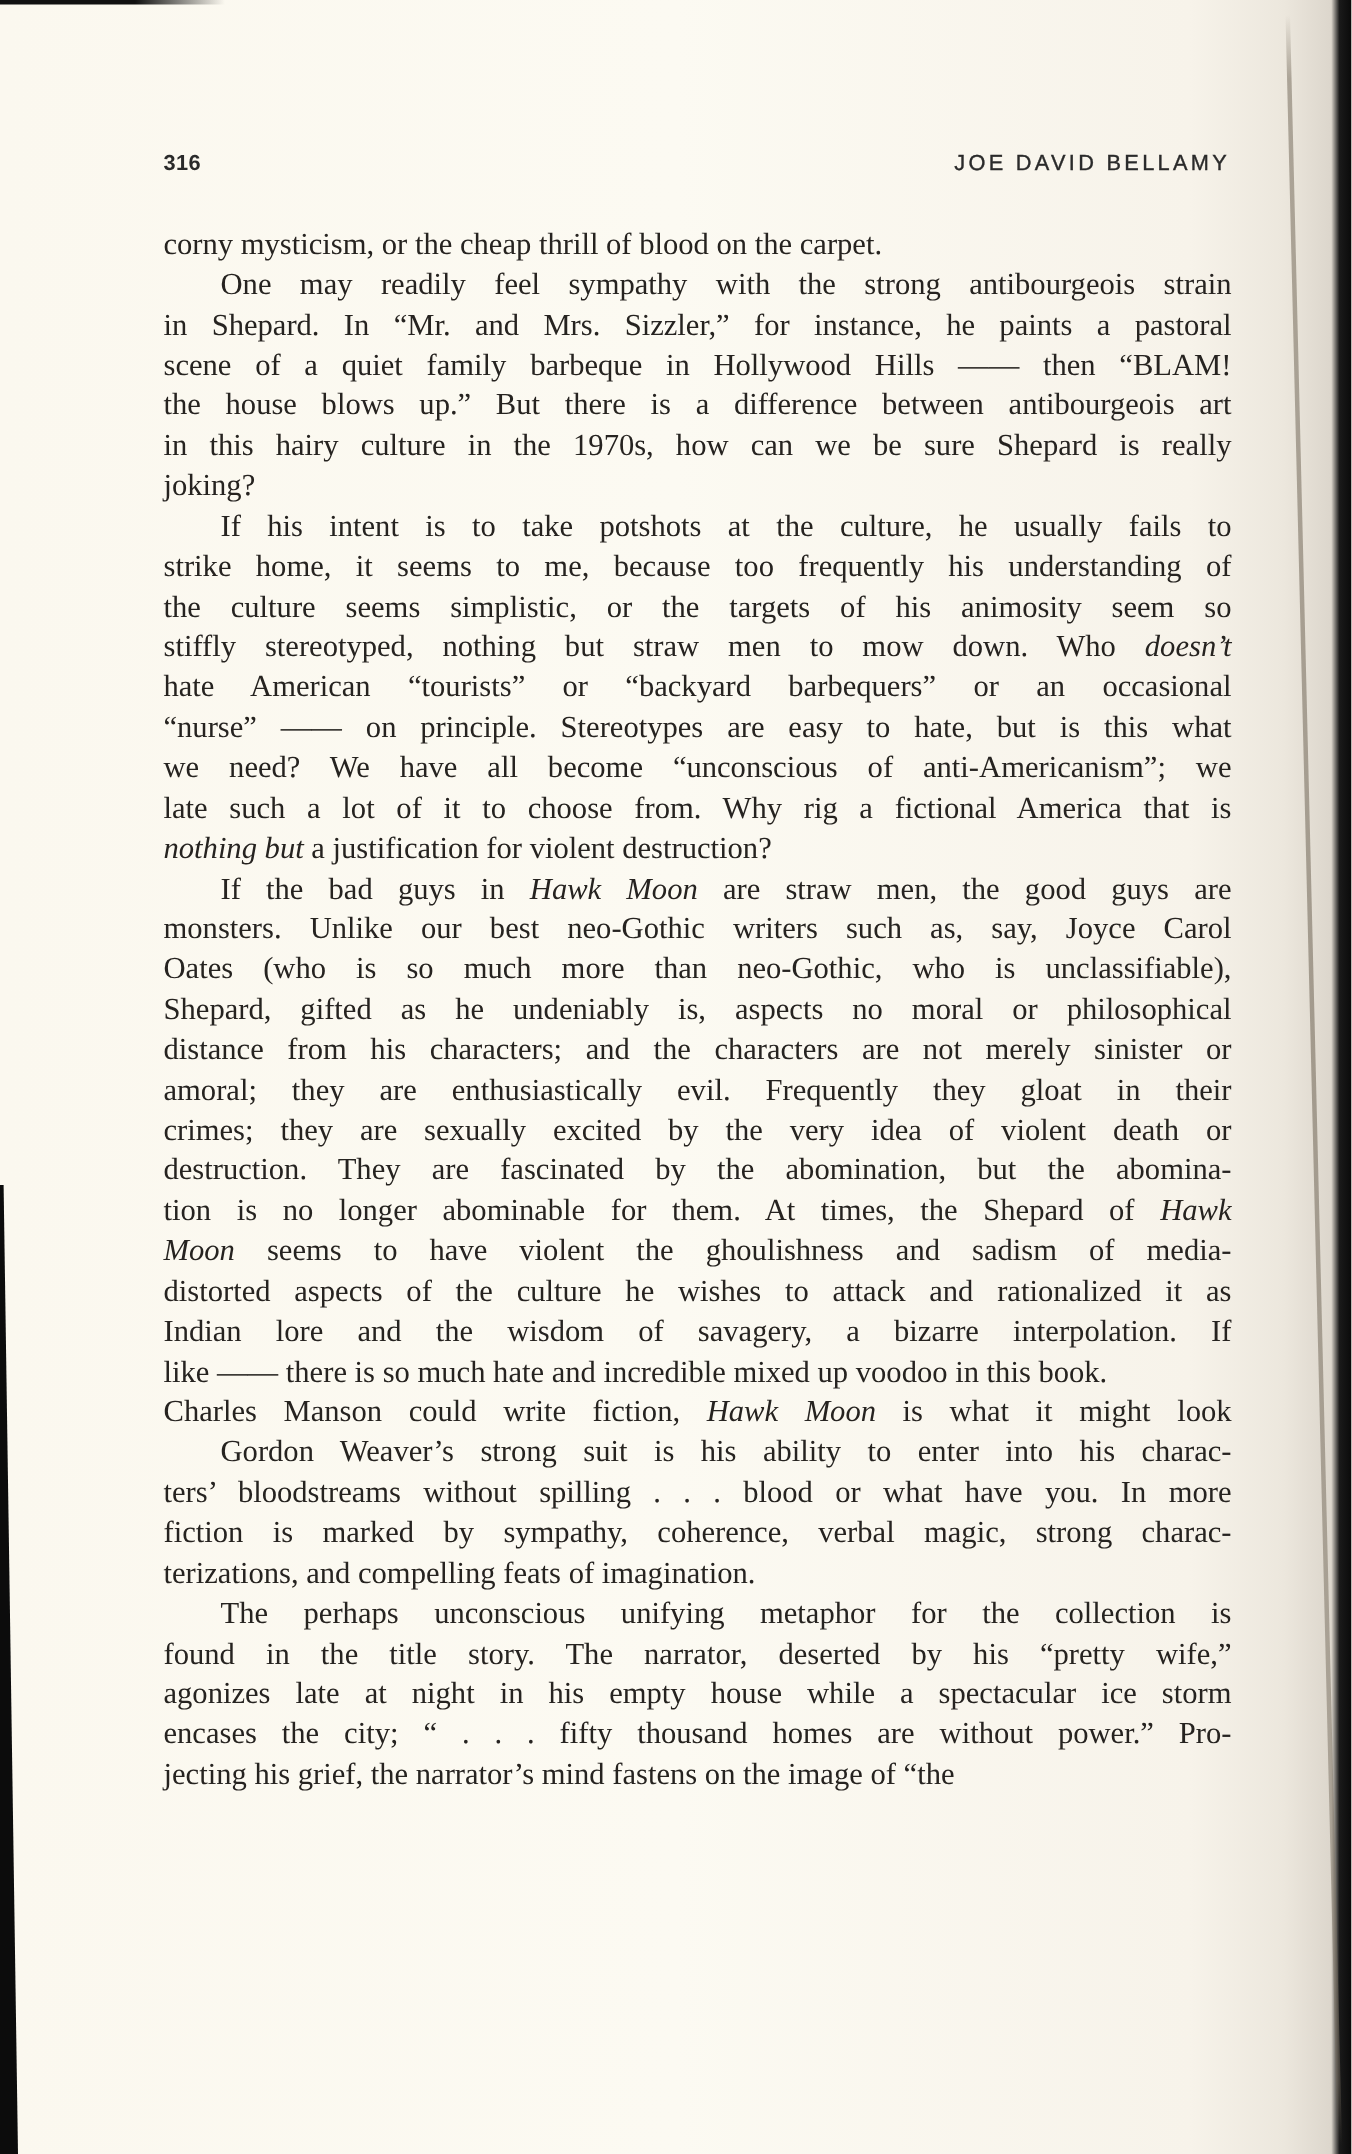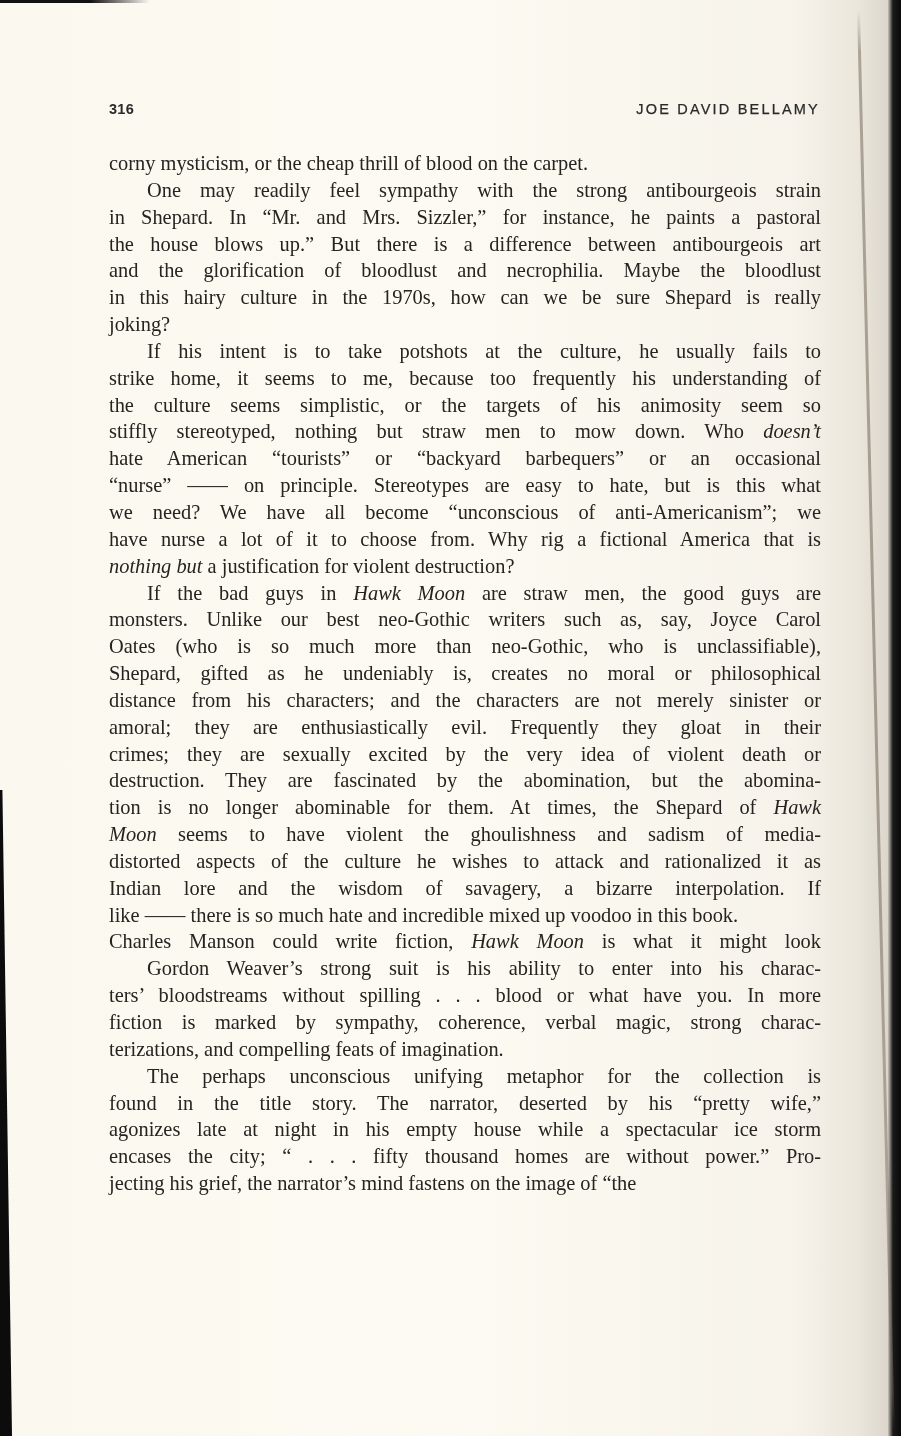--- a/index.html
+++ b/index.html
@@ -100,41 +100,41 @@
     <span class="running-title">JOE DAVID BELLAMY</span>
   </div>
 
   <div class="body-text" id="body-text">
       <div>
         <span class="line last"><span>corny mysticism, or the cheap thrill of blood on the carpet.</span></span>
       </div>
       <div>
         <span class="line indent"><span>One may readily feel sympathy with the strong antibourgeois strain</span></span>
         <span class="line"><span>in Shepard. In “Mr. and Mrs. Sizzler,” for instance, he paints a pastoral</span></span>
+        <span class="line"><span>scene of a quiet family barbeque in Hollywood Hills —— then “BLAM!</span></span>
         <span class="line"><span>the house blows up.” But there is a difference between antibourgeois art</span></span>
-        <span class="line"><span>and the glorification of bloodlust and necrophilia. Maybe the bloodlust</span></span>
         <span class="line"><span>in this hairy culture in the 1970s, how can we be sure Shepard is really</span></span>
         <span class="line last"><span>joking?</span></span>
       </div>
       <div>
         <span class="line indent"><span>If his intent is to take potshots at the culture, he usually fails to</span></span>
         <span class="line"><span>strike home, it seems to me, because too frequently his understanding of</span></span>
         <span class="line"><span>the culture seems simplistic, or the targets of his animosity seem so</span></span>
         <span class="line"><span>stiffly stereotyped, nothing but straw men to mow down. Who </span><span class="seg-italic">doesn’t</span></span>
         <span class="line"><span>hate American “tourists” or “backyard barbequers” or an occasional</span></span>
         <span class="line"><span>“nurse” —— on principle. Stereotypes are easy to hate, but is this what</span></span>
         <span class="line"><span>we need? We have all become “unconscious of anti-Americanism”; we</span></span>
-        <span class="line"><span>have nurse a lot of it to choose from. Why rig a fictional America that is</span></span>
+        <span class="line"><span>late such a lot of it to choose from. Why rig a fictional America that is</span></span>
         <span class="line last"><span class="seg-italic">nothing but</span><span> a justification for violent destruction?</span></span>
       </div>
       <div>
         <span class="line indent"><span>If the bad guys in </span><span class="seg-italic">Hawk Moon</span><span> are straw men, the good guys are</span></span>
         <span class="line"><span>monsters. Unlike our best neo-Gothic writers such as, say, Joyce Carol</span></span>
         <span class="line"><span>Oates (who is so much more than neo-Gothic, who is unclassifiable),</span></span>
-        <span class="line"><span>Shepard, gifted as he undeniably is, creates no moral or philosophical</span></span>
+        <span class="line"><span>Shepard, gifted as he undeniably is, aspects no moral or philosophical</span></span>
         <span class="line"><span>distance from his characters; and the characters are not merely sinister or</span></span>
         <span class="line"><span>amoral; they are enthusiastically evil. Frequently they gloat in their</span></span>
         <span class="line"><span>crimes; they are sexually excited by the very idea of violent death or</span></span>
         <span class="line"><span>destruction. They are fascinated by the abomination, but the abomina-</span></span>
         <span class="line"><span>tion is no longer abominable for them. At times, the Shepard of </span><span class="seg-italic">Hawk</span></span>
         <span class="line"><span class="seg-italic">Moon</span><span> seems to have violent the ghoulishness and sadism of media-</span></span>
         <span class="line"><span>distorted aspects of the culture he wishes to attack and rationalized it as</span></span>
         <span class="line"><span>Indian lore and the wisdom of savagery, a bizarre interpolation. If</span></span>
         <span class="line last"><span>like —— there is so much hate and incredible mixed up voodoo in this book.</span></span>
         <span class="line"><span>Charles Manson could write fiction, </span><span class="seg-italic">Hawk Moon</span><span> is what it might look</span></span>

